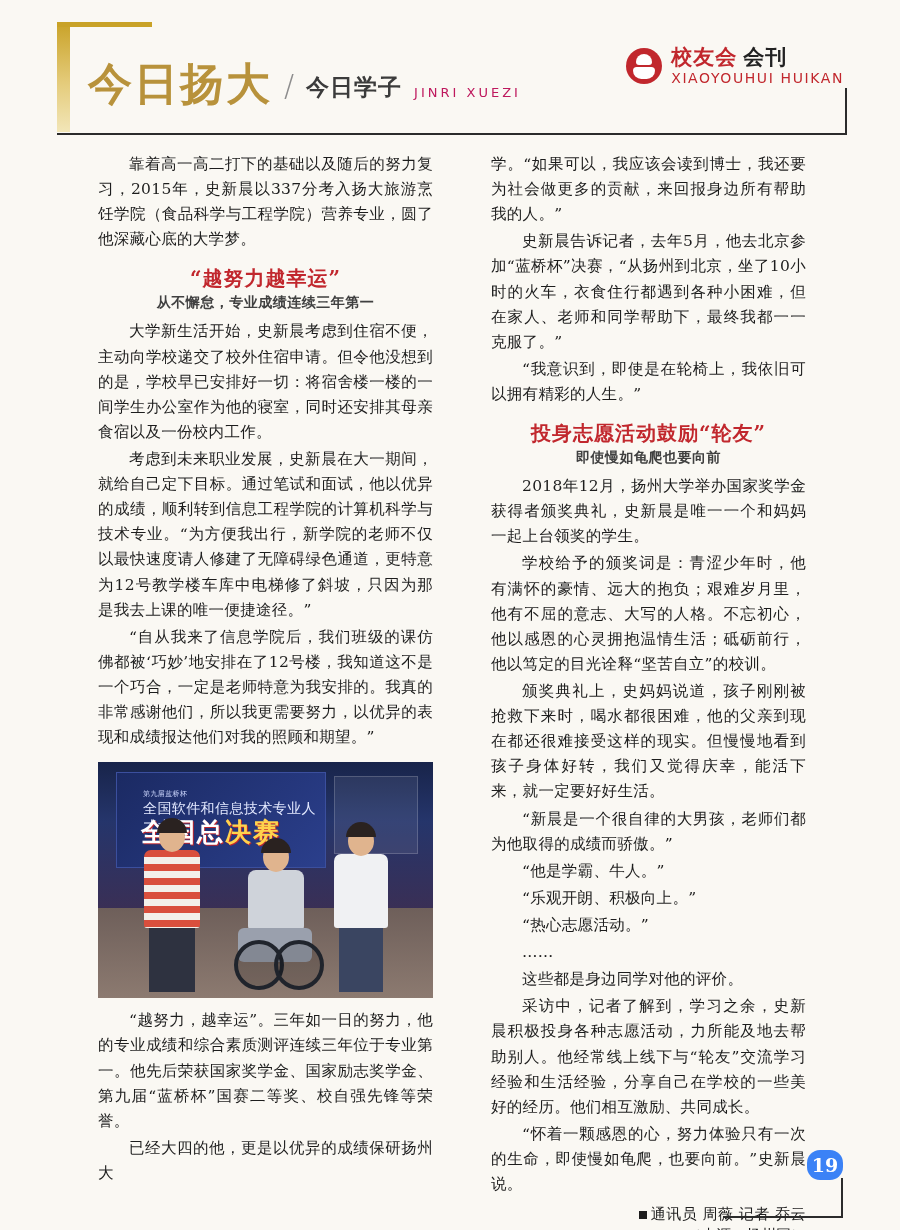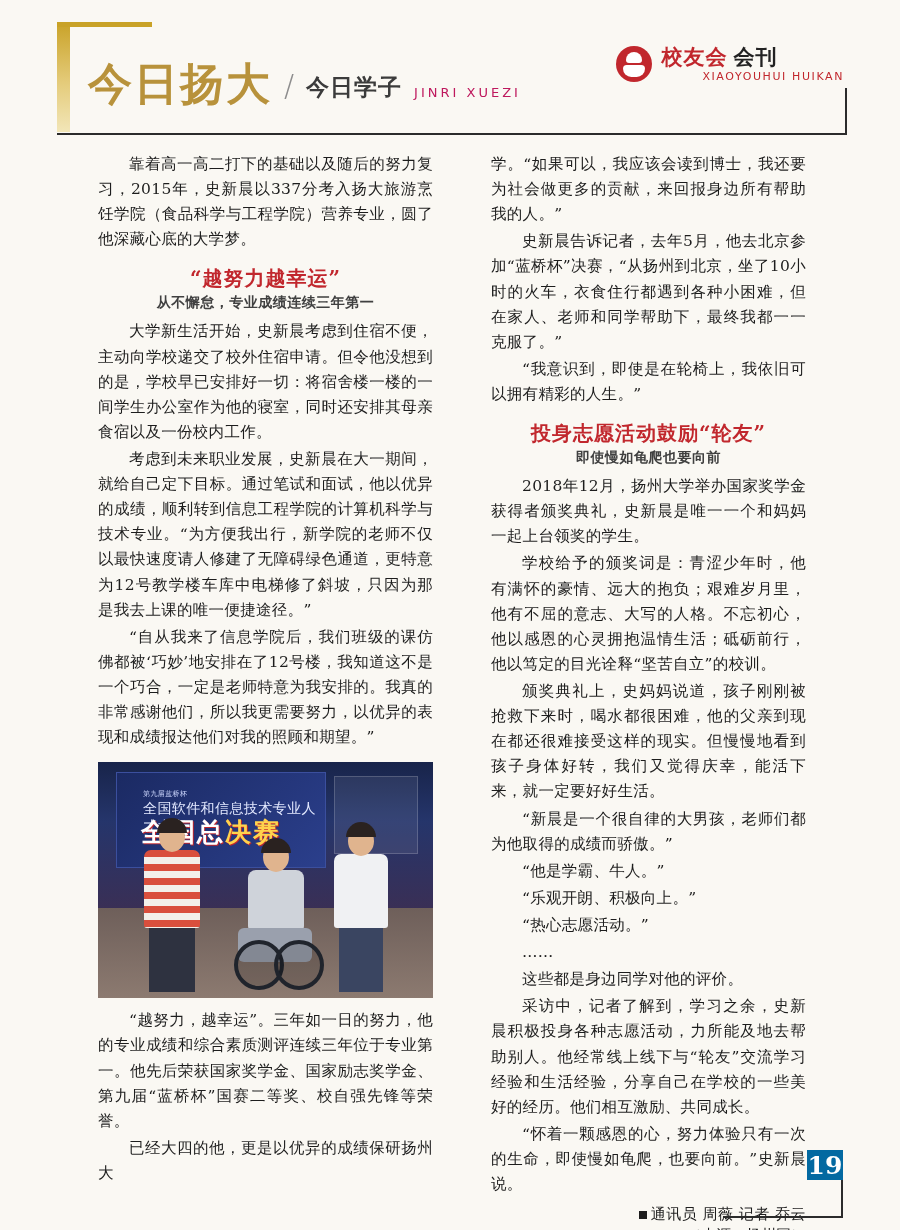--- a/index.html
+++ b/index.html
@@ -126,25 +126,24 @@
   .brand-texts { line-height: 1.05; }
   .brand-cn {
     font-family: "DejaVu Serif", "Liberation Serif", serif;
     font-size: 21px;
     font-weight: bold;
     color: #c1272d;
     letter-spacing: 1px;
   }
   .brand-cn .second { color: #222; margin-left: 6px; }
   .brand-py {
-    font-size: 11px;
+    font-size: 14px;
     color: #c1272d;
     letter-spacing: 1.6px;
     margin-top: 3px;
-    margin-left: 41px;
   }
 
   
   .columns {
     position: absolute;
     left: 98px;
     top: 152px;
     width: 708px;
     display: flex;
     gap: 58px;
@@ -313,28 +312,29 @@
     margin: 2px 0 0 0;
   }
 
   
   .pagenum-box {
     position: absolute;
     right: 57px;
     bottom: 50px;
     width: 36px;
     height: 30px;
-    background: #0369a1;
+    background: #3b82f6;
     color: #fff;
     font-family: "DejaVu Serif", "Liberation Serif", serif;
     font-weight: bold;
-    font-size: 25px;
+    font-size: 19px;
     display: flex;
     align-items: center;
     justify-content: center;
+    border-radius: 13px;
   }
   .pagenum-rule-v {
     position: absolute;
     right: 57px;
     bottom: 12px;
     width: 2px;
     height: 40px;
     background: #2b2b2b;
   }
   .pagenum-rule-h {

